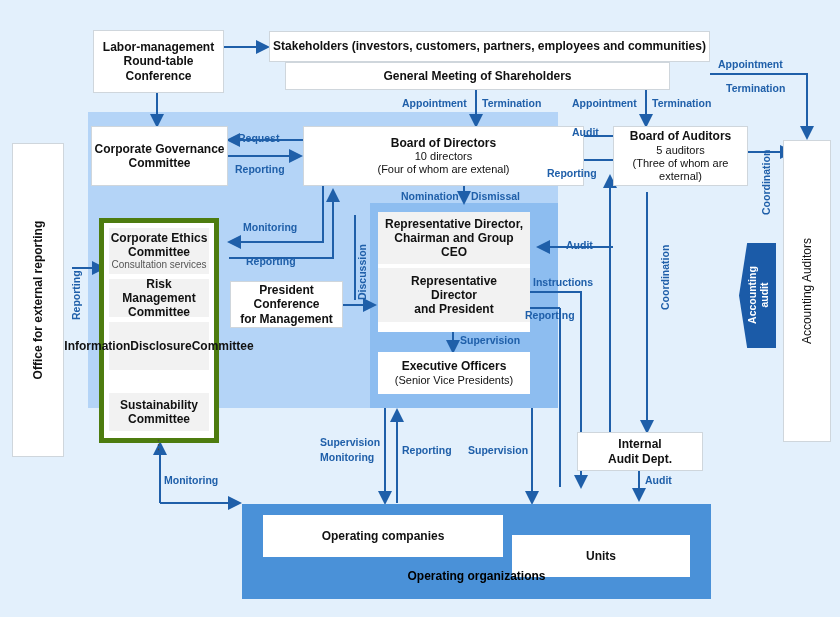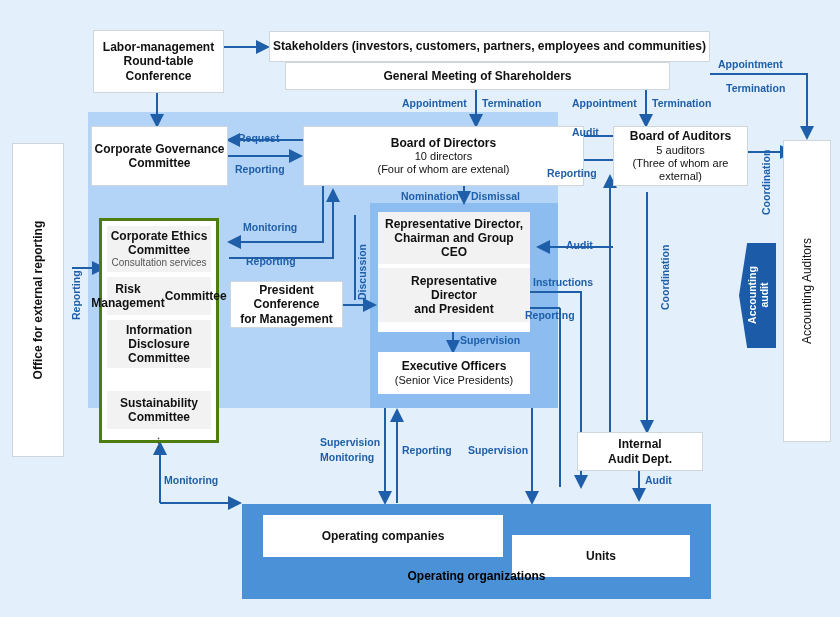--- a/index.html
+++ b/index.html
@@ -1,21 +1,21 @@
 <!DOCTYPE html>
 <html><head>
 <meta charset="utf-8">
 <style>
   html,body{margin:0;padding:0;background:#fff;}
   body{font-family:"Liberation Sans",sans-serif;}
   #root{position:relative;width:840px;height:617px;background:#e3f0fc;overflow:hidden;}
   .abs{position:absolute;box-sizing:border-box;}
   .wbox{background:#ffffff;border:1px solid #cfd6dc;display:flex;align-items:center;justify-content:center;text-align:center;color:#111;}
   .gbox{background:#f2f2f2;display:flex;align-items:center;justify-content:center;text-align:center;color:#111;}
-  .plainwrap{background:#ffffff;border:3px solid #4d7c0f;}
+  .plainwrap{background:#ffffff;border:5px solid #4d7c0f;}
   .lbl{color:#1f5fa9;font-weight:bold;font-size:10.5px;line-height:1.12;white-space:nowrap;}
   .lblv{color:#1f5fa9;font-weight:bold;font-size:10.5px;white-space:nowrap;transform-origin:0 0;}
   .panelMid{background:#b4d4f7;}
   .panelIn{background:#8dbdf0;}
   .opBand{background:#4a91d8;}
   .ttl{font-size:12px;font-weight:bold;line-height:1.18;}
   .sub{font-size:11px;font-weight:normal;line-height:1.18;}
   .vtext{white-space:nowrap;transform-origin:50% 50%;}
   svg.arrow{position:absolute;overflow:visible;}
   .dots{color:#444;font-size:13px;letter-spacing:1px;line-height:.6;}
@@ -155,25 +155,25 @@
       <div class="sub">external)</div>
     </div>
   </div>
 
   <div class="abs plainwrap" style="left:99px;top:218px;width:120px;height:225px;padding:5px;">
     <div class="gbox" style="height:46px;margin-bottom:5px;flex-direction:column;">
       <div class="ttl">Corporate Ethics</div>
       <div class="ttl">Committee</div>
       <div class="sub" style="color:#555;font-size:10px;">Consultation services</div>
     </div>
-    <div class="gbox" style="height:38px;margin-bottom:5px;flex-direction:row;">
+    <div class="gbox" style="height:38px;margin-bottom:5px;flex-direction:column;">
       <div class="ttl">Risk Management</div>
       <div class="ttl">Committee</div>
     </div>
-    <div class="gbox" style="height:48px;margin-bottom:5px;flex-direction:column;">
+    <div class="gbox" style="height:48px;margin-bottom:5px;">
       <div class="ttl">Information</div>
       <div class="ttl">Disclosure</div>
       <div class="ttl">Committee</div>
     </div>
     <div class="gbox" style="height:38px;flex-direction:column;margin-top:23px;">
       <div class="ttl">Sustainability</div>
       <div class="ttl">Committee</div>
     </div>
     <div style="text-align:center;margin-top:4px;">
       <span class="dots">⋮</span>

